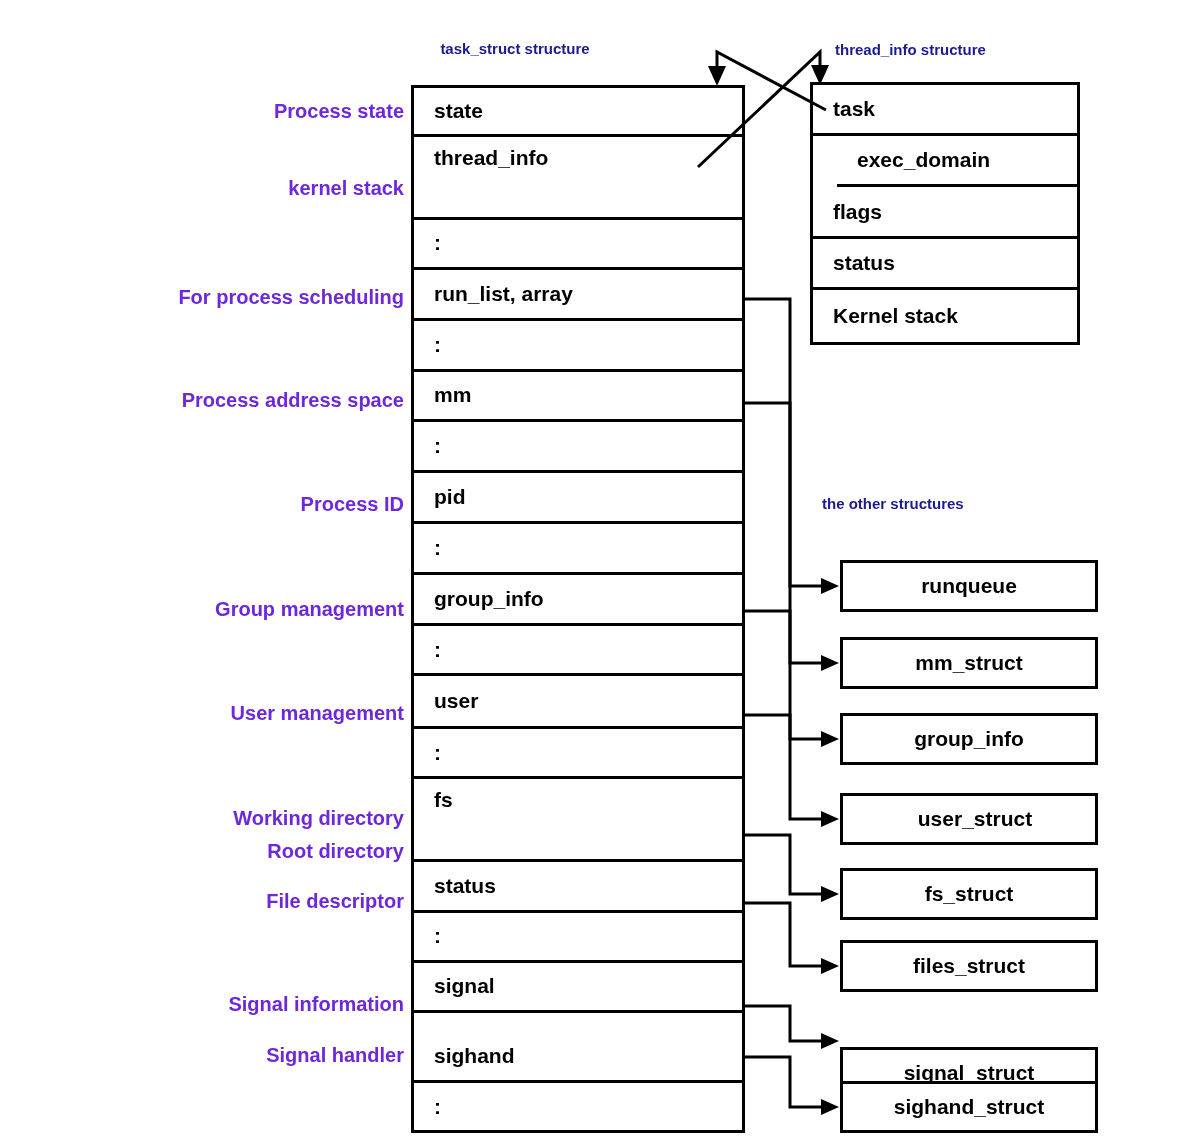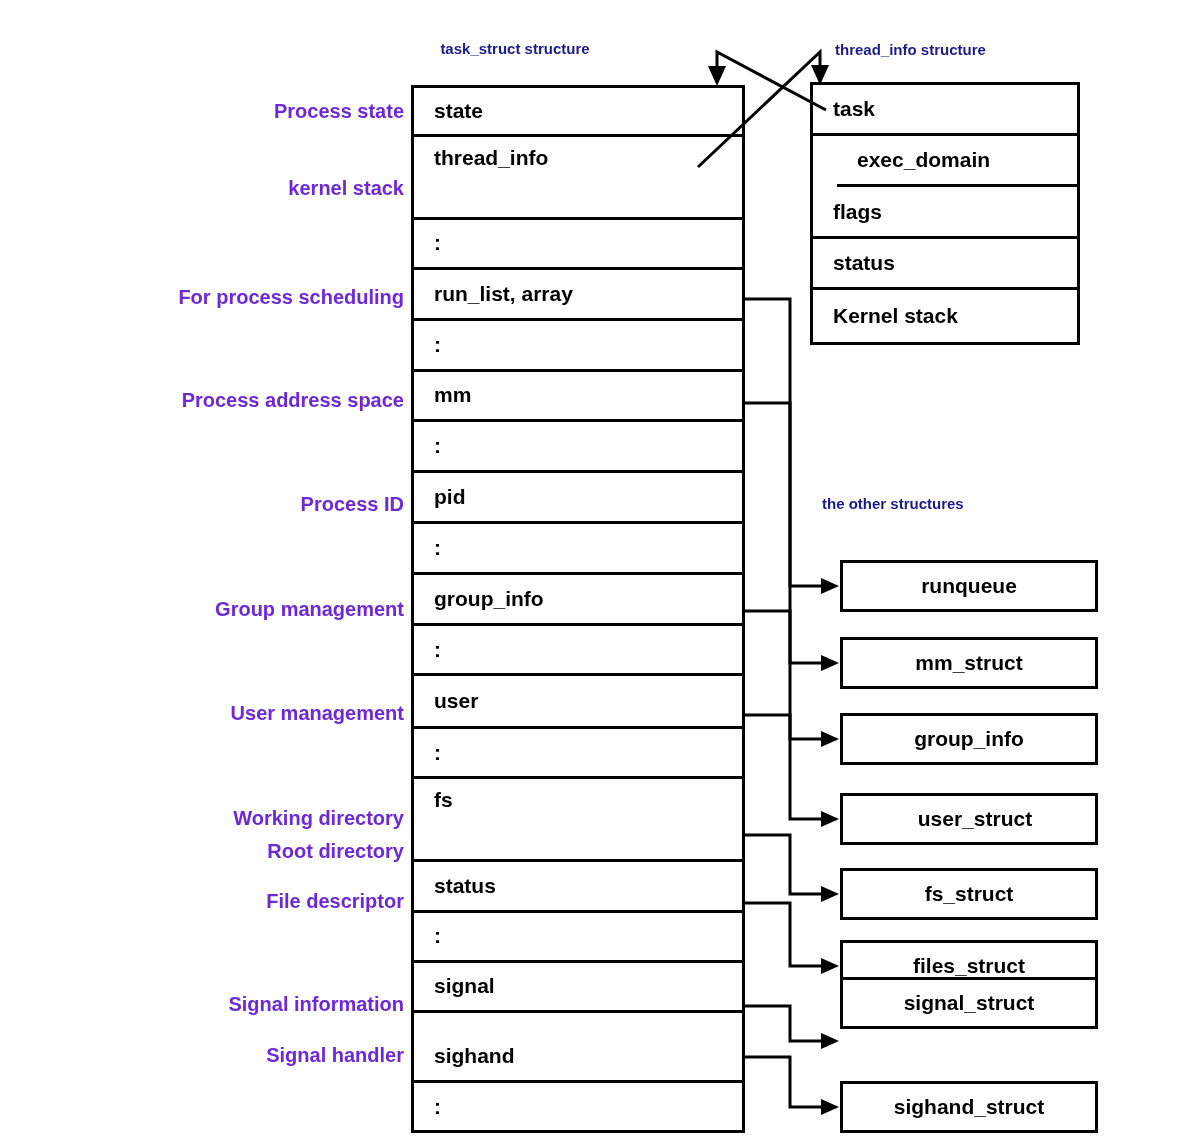--- a/index.html
+++ b/index.html
@@ -110,21 +110,21 @@
     <div class="row" style="height:51px;">status</div>
     <div class="row last" style="height:52px;">Kernel stack</div>
   </div>
 
   <div class="obox" style="top:560px;">runqueue</div>
   <div class="obox" style="top:637px;">mm_struct</div>
   <div class="obox" style="top:713px;">group_info</div>
   <div class="obox" style="top:793px;padding-left:12px;">user_struct</div>
   <div class="obox" style="top:868px;">fs_struct</div>
   <div class="obox" style="top:940px;">files_struct</div>
-  <div class="obox" style="top:977px;">signal_struct</div>
+  <div class="obox" style="top:1047px;">signal_struct</div>
   <div class="obox" style="top:1081px;">sighand_struct</div>
 
   <svg class="wires" width="1202" height="1144" viewBox="0 0 1202 1144">
 
     <g>
       <polyline class="wire" points="826,110 717,52 717,66"></polyline>
       <polygon class="head" points="717,86 708,66 726,66"></polygon>
     </g>
     <g>
       <polyline class="wire" points="698,167 820,52 820,66"></polyline>

